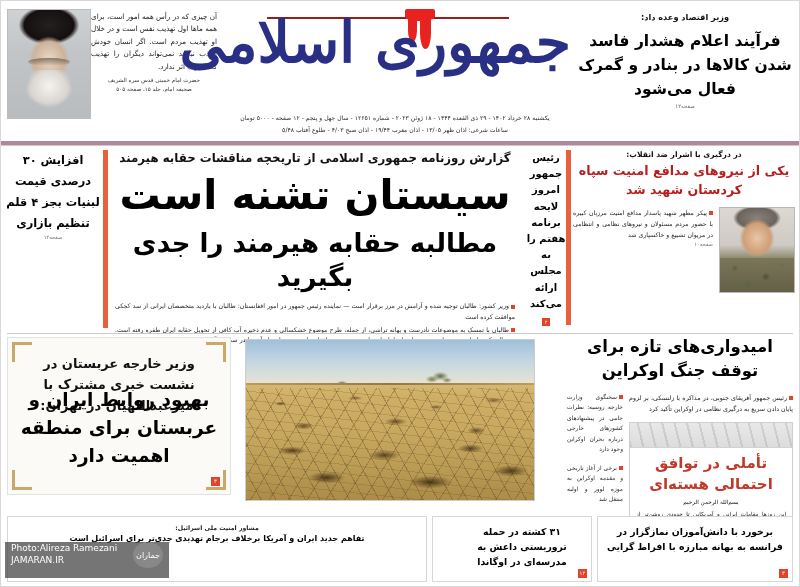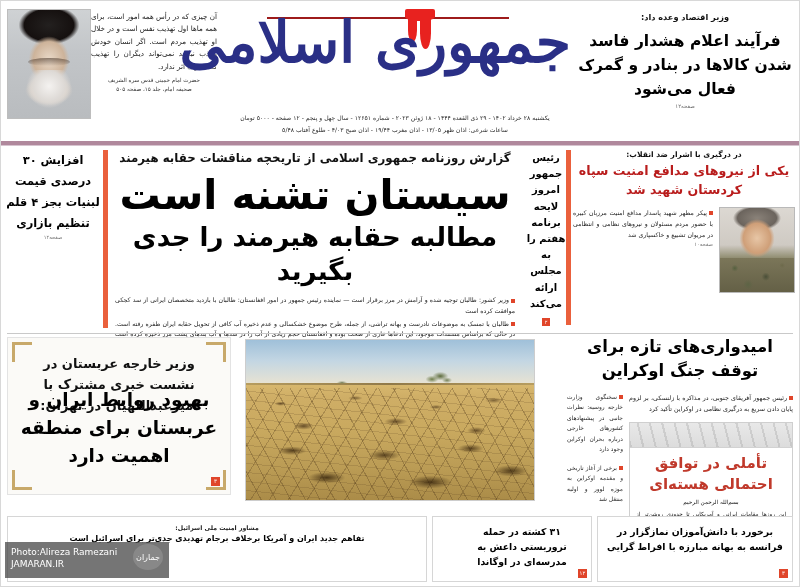--- a/index.html
+++ b/index.html
@@ -335,21 +335,21 @@
     color: #000;
     margin-top: 4px;
     letter-spacing: -1px;
   }
   .center-hl2 {
     font-size: 26px;
     font-weight: bold;
     text-align: center;
     line-height: 1.3;
     color: #000;
-    margin-top: 2px;
+    margin-top: 8px;
   }
   .bullets {
     margin-top: 7px;
     direction: rtl;
   }
   .bullet {
     font-size: 6.2px;
     line-height: 1.72;
     color: #191919;
     text-align: justify;
@@ -637,23 +637,23 @@
 
   
   .watermark {
     position: absolute;
     left: 4px;
     bottom: 8px;
     width: 164px;
     height: 36px;
     background: rgba(64,64,64,.72);
     display: flex;
-    align-items: flex-end;
+    align-items: flex-start;
     gap: 6px;
-    padding: 8px 6px;
+    padding: 0 6px;
     box-sizing: border-box;
     z-index: 40;
   }
   .wm-logo {
     flex: 0 0 30px;
     height: 26px;
     border-radius: 50%;
     background: rgba(255,255,255,.14);
     display: flex;
     align-items: center;

